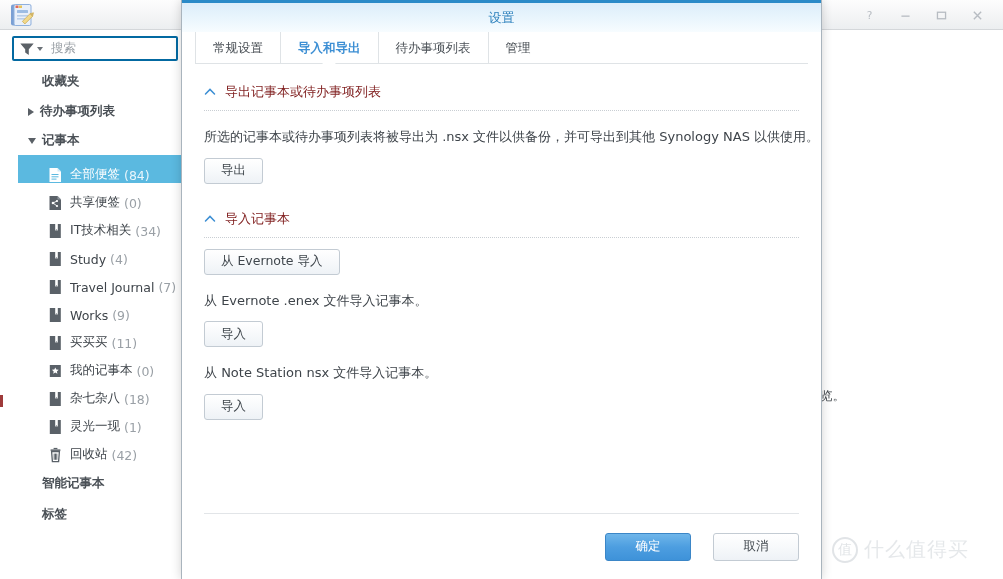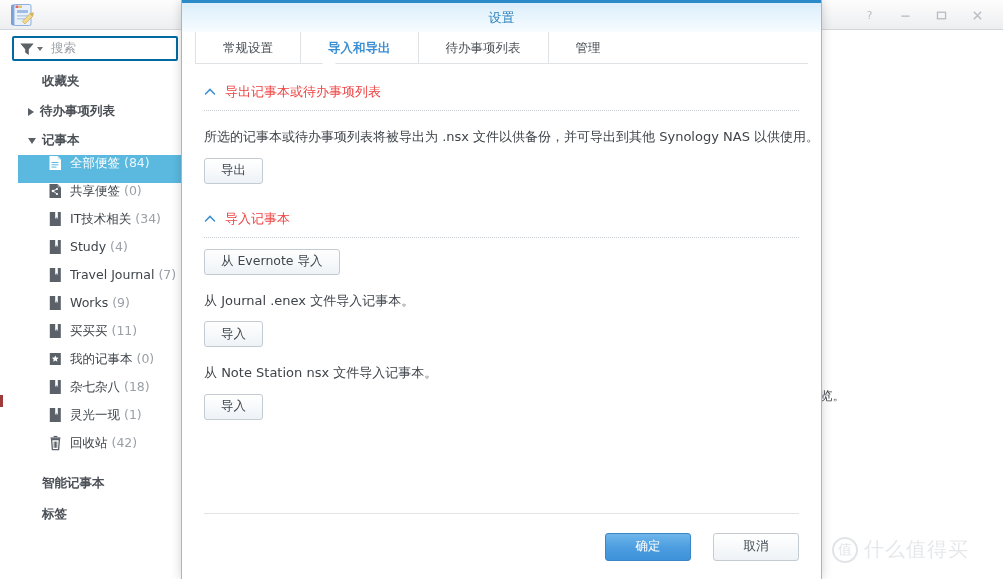--- a/index.html
+++ b/index.html
@@ -95,21 +95,21 @@
     border-top: 4.5px solid transparent;
     border-bottom: 4.5px solid transparent;
     border-left: 6px solid #5a6066;
   }
   .tri.down {
     border-left: 4.5px solid transparent;
     border-right: 4.5px solid transparent;
     border-top: 6px solid #5a6066;
   }
   .nb-item {
-    display: flex; align-items: flex-start;
+    display: flex; align-items: flex-end;
     height: 28px; padding-left: 30px;
     font-size: 12.5px; color: #3e444a;
     font-family: "DejaVu Sans", sans-serif;
     white-space: nowrap;
   }
   .nb-item.selected {
     background: #5bb9e0;
     color: #ffffff;
   }
   .nb-item .nb-icon { width: 15px; height: 16px; margin-right: 7px; flex: none; }
@@ -169,21 +169,21 @@
   }
   .tabstrip {
     flex: none; height: 32px;
     background: #ffffff;
     display: flex; align-items: stretch;
     position: relative;
     padding-left: 13px;
   }
   .tab {
     display: flex; align-items: center;
-    padding: 0 27px;
+    padding: 0 17px;
     font-size: 12.5px; color: #4a5056;
     border-left: 1px solid #dfe3e6;
     font-family: "DejaVu Sans", sans-serif;
     white-space: nowrap;
     cursor: default;
   }
   .tab:last-child { border-right: 1px solid #dfe3e6; }
   .tab.active { color: #3d8fd4; font-weight: bold; }
   .tab-underline {
     position: absolute; left: 13px; right: 13px; bottom: 0;
@@ -206,21 +206,21 @@
     z-index: -1;
   }
 
   .dlg-body {
     flex: 1 1 auto;
     padding: 19px 22px 0 22px;
     overflow: hidden;
   }
   .sect-head {
     display: flex; align-items: center;
-    font-size: 13px; color: #ef4444;
+    font-size: 13px; color: #7f1d1d;
     font-family: "DejaVu Sans", sans-serif;
     white-space: nowrap;
   }
   .chev-up {
     width: 12px; height: 12px; margin-right: 9px; flex: none;
   }
   .sect-rule {
     margin-top: 9px;
     border-top: 1px dotted #c9ced3;
     height: 0;
@@ -482,21 +482,21 @@
             <svg class="chev-up" viewBox="0 0 12 12">
     <path d="M1.5 8 L6 3.4 L10.5 8" fill="none" stroke="#3d8fd4" stroke-width="1.5" stroke-linecap="round"></path>
             </svg>
             <span>导出记事本或待办事项列表</span>
           </div><div class="sect-rule"></div><div class="body-text">所选的记事本或待办事项列表将被导出为 .nsx 文件以供备份，并可导出到其他 Synology NAS 以供使用。</div><div class="btn">导出</div></div>
         <div class="sect2"><div class="sect-head">
             <svg class="chev-up" viewBox="0 0 12 12">
     <path d="M1.5 8 L6 3.4 L10.5 8" fill="none" stroke="#3d8fd4" stroke-width="1.5" stroke-linecap="round"></path>
             </svg>
             <span>导入记事本</span>
-          </div><div class="sect-rule"></div><div class="btn">从 Evernote 导入</div><div class="body-text">从 Journal .enex 文件导入记事本。</div><div class="btn">导入</div><div class="body-text">从 Note Station nsx 文件导入记事本。</div><div class="btn">导入</div></div>
+          </div><div class="sect-rule"></div><div class="btn">从 Evernote 导入</div><div class="body-text">从 Evernote .enex 文件导入记事本。</div><div class="btn">导入</div><div class="body-text">从 Note Station nsx 文件导入记事本。</div><div class="btn">导入</div></div>
       </div>
 
     <div class="dlg-footer">
       <div class="btn-primary">确定</div>
       <div class="btn-secondary">取消</div>
     </div>
   </div>
 </div>
 
 </body></html>

